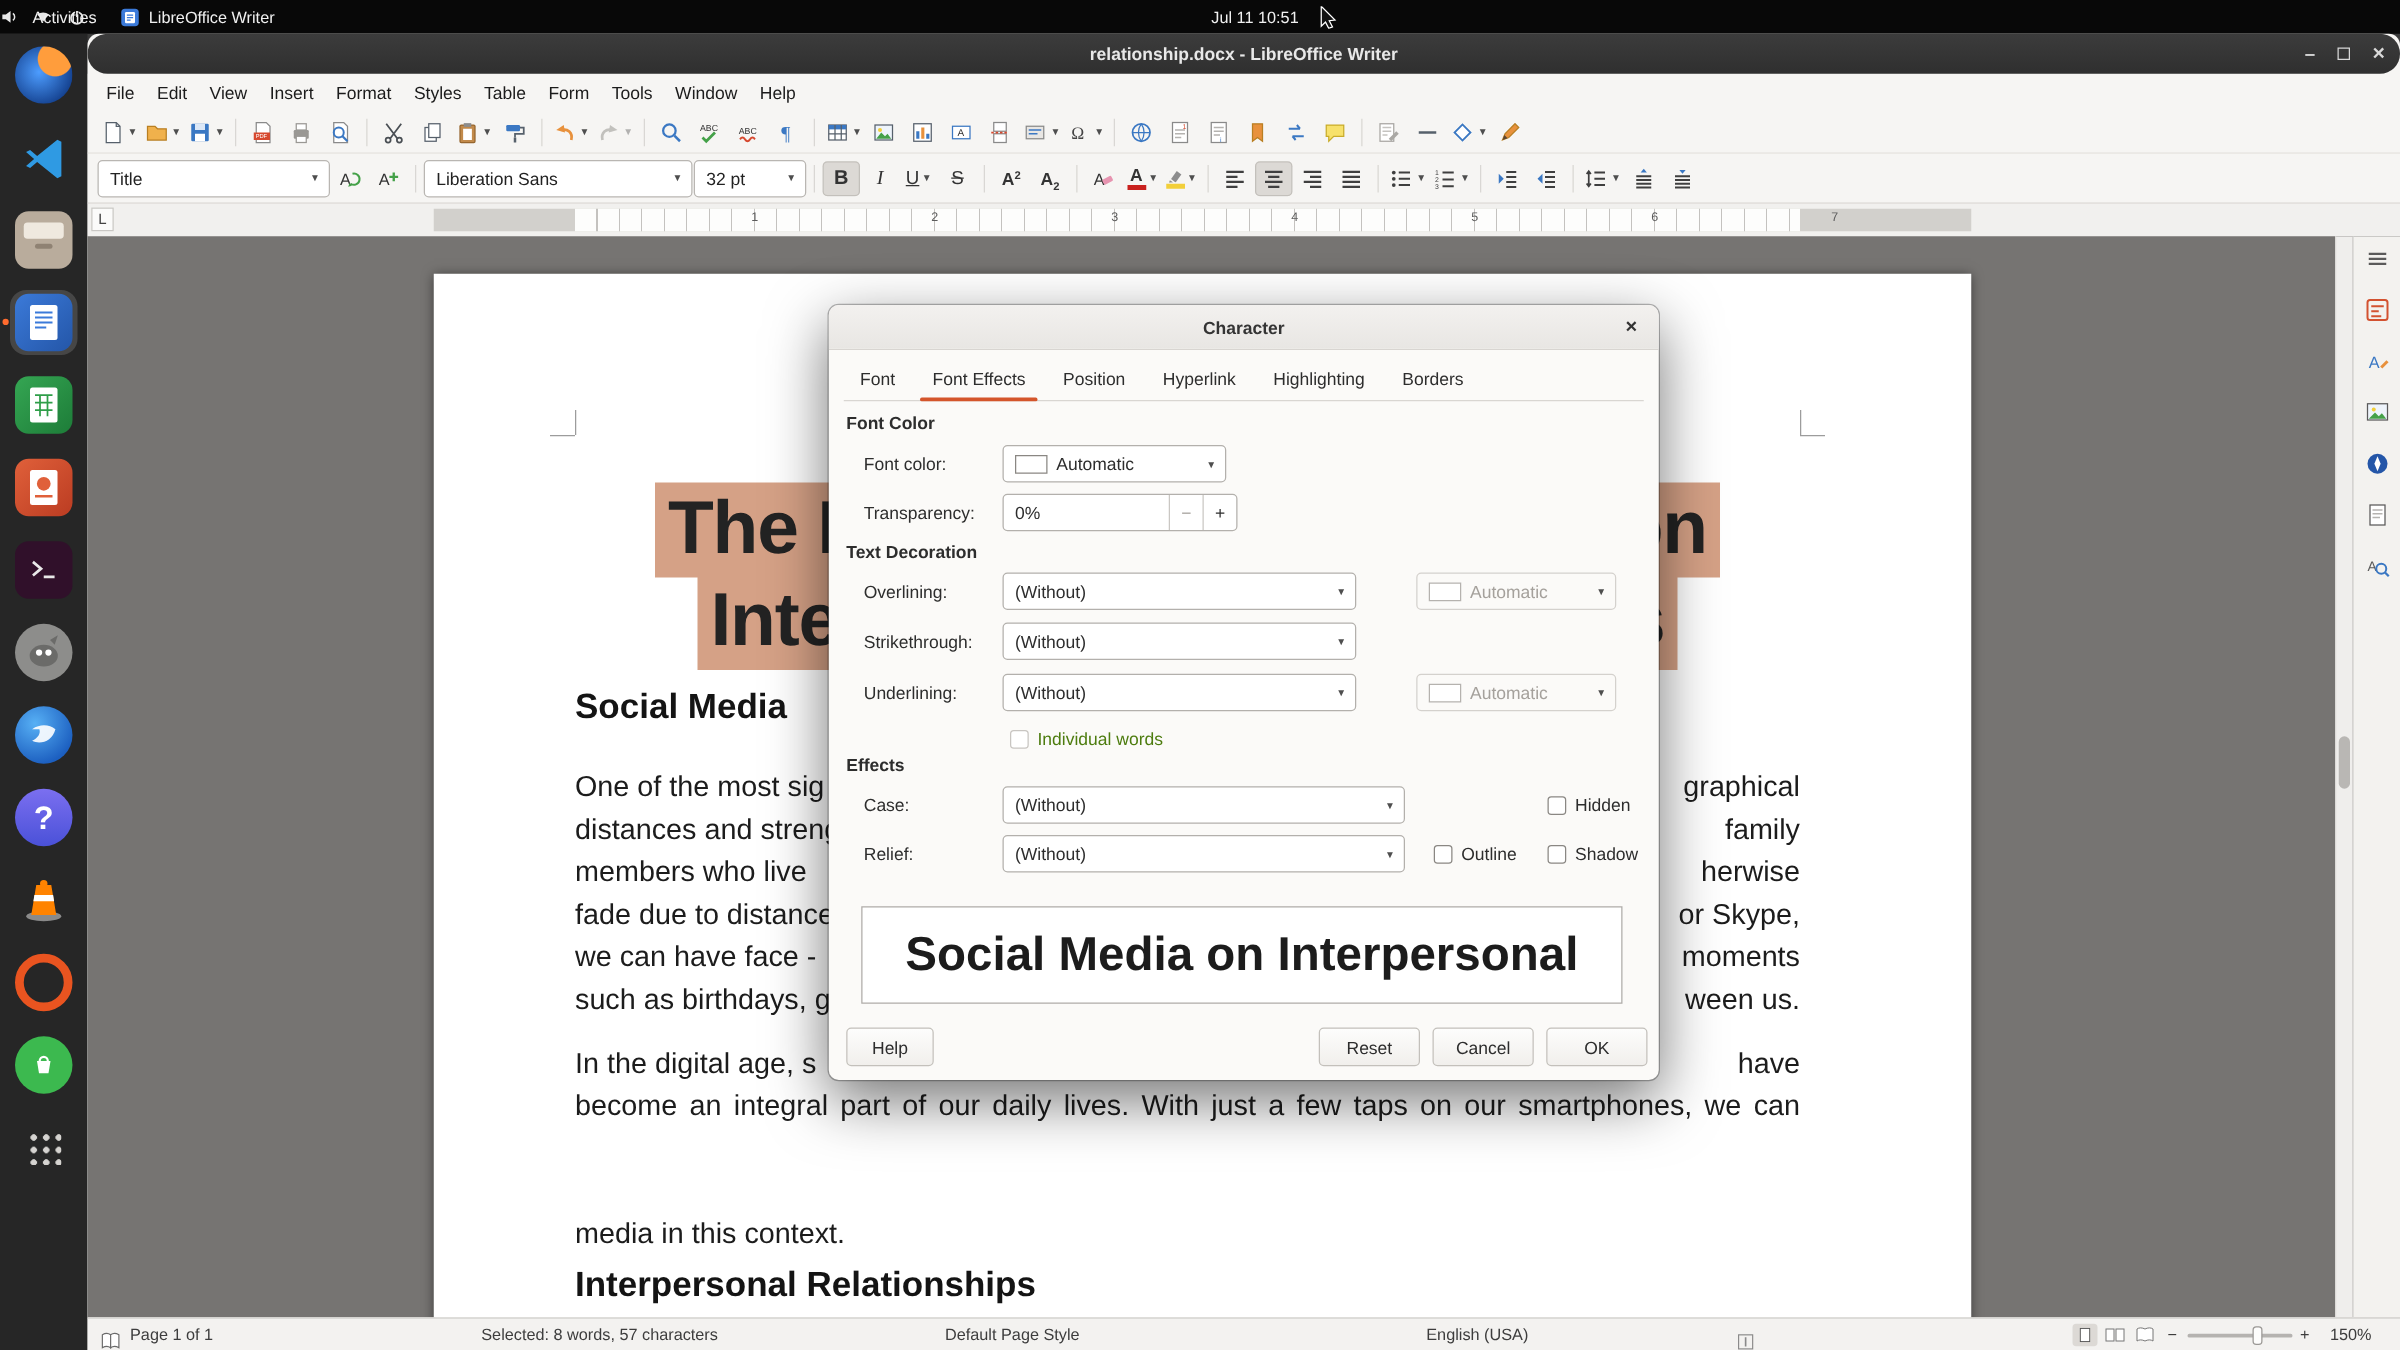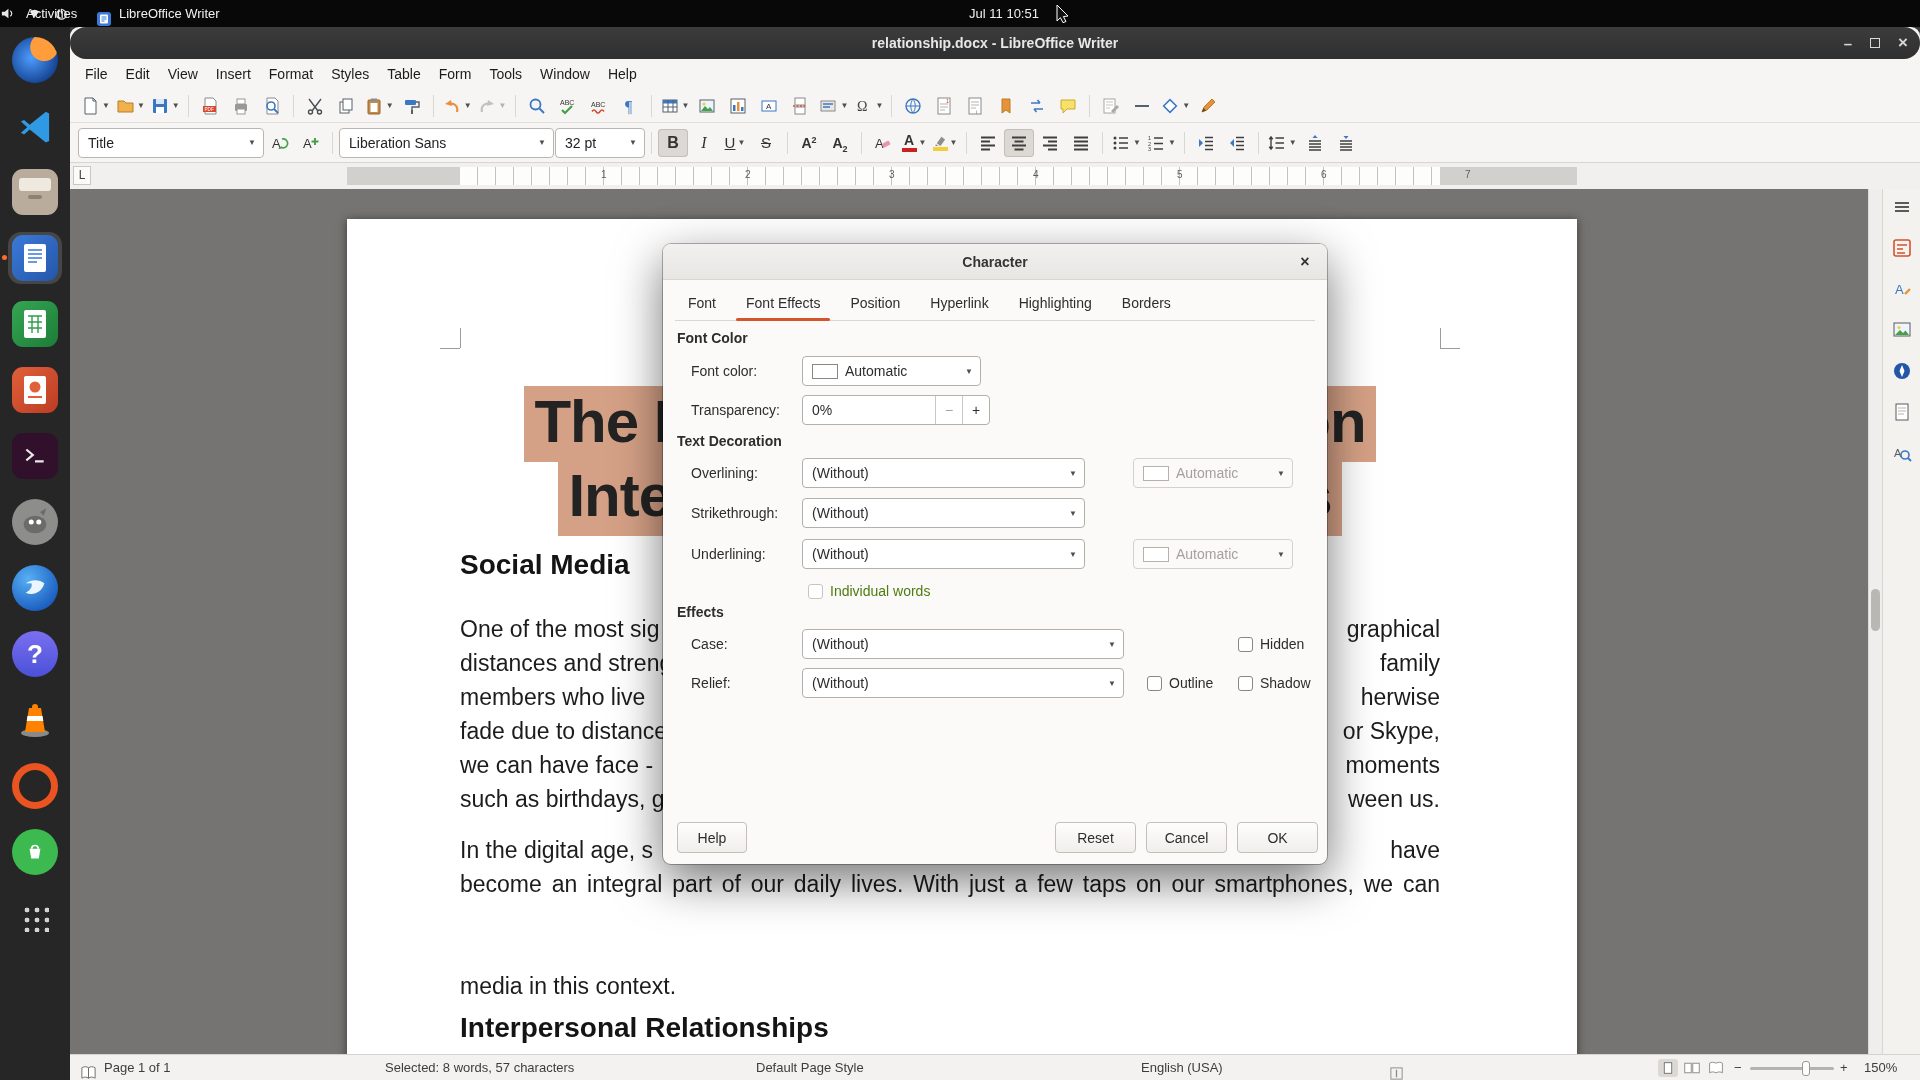--- a/index.html
+++ b/index.html
@@ -4,21 +4,21 @@
 <style>
   * { box-sizing:border-box; margin:0; padding:0; }
   html,body { width:1920px; height:1080px; }
   body { font-family:"Liberation Sans","DejaVu Sans",sans-serif; background:#222; overflow:hidden; }
   #screen { position:relative; width:1920px; height:1080px; background:#3a3a3a; overflow:hidden; }
 
   
   #panel { position:absolute; left:0; top:0; width:1920px; height:27px; background:#080808; color:#f0f0f0; font-size:13px; }
   #panel .pitem { position:absolute; top:0; height:27px; line-height:27px; }
   #activities { left:14px;margin-left:12px; }
-  #panel-app { left:96px; display:flex; align-items:flex-end; gap:7px; }
+  #panel-app { left:96px; display:flex; align-items:center; gap:7px; }
   #panel-app svg { width:16px; height:16px; }
   #clock { left:calc(50% + 44px); transform:translateX(-50%); }
   #sysicons { right:10px; display:flex; align-items:center; gap:12px; height:27px; }
   #sysicons svg { width:15px; height:15px; }
   #cursor-arrow { position:absolute; left:1056px; top:5px; width:14px; height:18px; z-index:99; }
 
   
   #dock { position:absolute; left:0; top:27px; width:70px; height:1053px; background:#262626; display:flex; flex-direction:column; align-items:center; padding-top:7px; gap:14px; }
   .dock-item { position:relative; width:54px; height:52px; display:flex; align-items:center; justify-content:center; border-radius:13px; }
   .dock-item.active { background:rgba(255,255,255,.15); }
@@ -881,20 +881,23 @@
       </div>
     <span class="chk" style="left:484px;top:428px">
         <span class="box"></span>
         <span>Outline</span>
       </span>
     <span class="chk" style="left:575px;top:428px">
         <span class="box"></span>
         <span>Shadow</span>
       </span>
 
+    <div id="dpreview">
+        <span>Social Media on Interpersonal</span>
+      </div>
 
     <div class="dbtn" style="left:14px;width:70px">Help</div>
     <div class="dbtn" style="left:392px;width:81px">Reset</div>
     <div class="dbtn" style="left:483px;width:81px">Cancel</div>
     <div class="dbtn" style="left:574px;width:81px">OK</div>
   </div>
 
 </div>
 
 </body></html>

